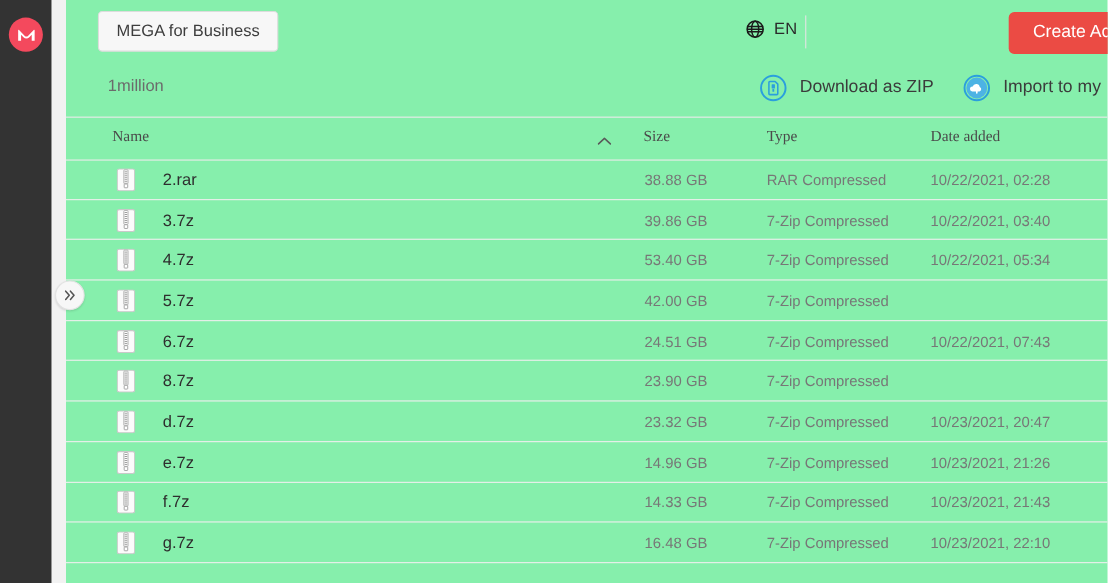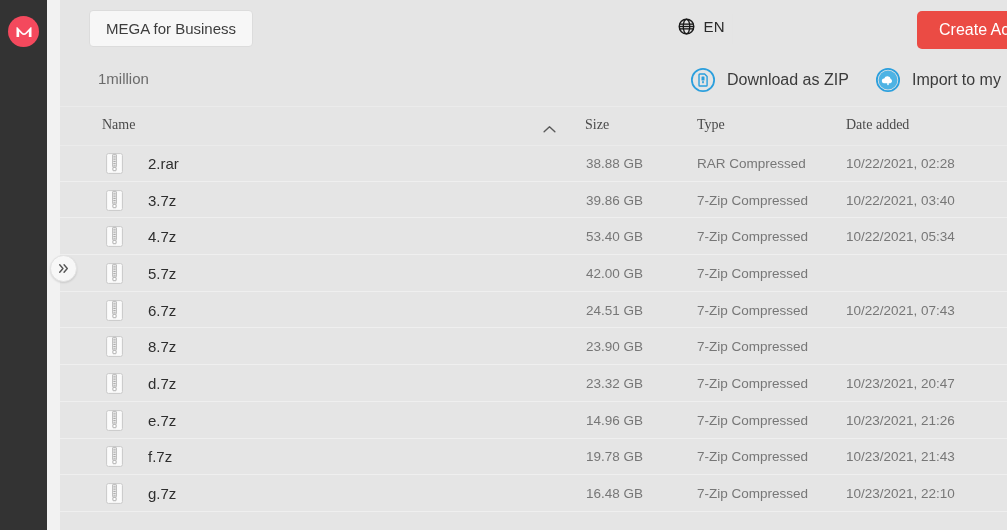--- a/index.html
+++ b/index.html
@@ -42,21 +42,21 @@
     box-shadow:0 1px 2px rgba(0,0,0,.12);
     cursor:pointer;
     z-index:20;
   }
   .expand-btn svg { display:block; }
 
   
   .main {
     position:absolute; left:60px; top:0;
     width:947px; height:530px;
-    background:#e5e5e5;
+    background:#86efac;
   }
 
   
   .topbar {
     position:relative;
     height:58px;
     width:100%;
   }
   .biz-btn {
     position:absolute; left:29px; top:10px;
@@ -414,21 +414,21 @@
         <line x1="7.3" y1="3.2" x2="9.7" y2="3.2" stroke="#9b9b9b" stroke-width=".9"></line>
         <line x1="7.3" y1="5.0" x2="9.7" y2="5.0" stroke="#9b9b9b" stroke-width=".9"></line>
         <line x1="7.3" y1="6.8" x2="9.7" y2="6.8" stroke="#9b9b9b" stroke-width=".9"></line>
         <line x1="7.3" y1="8.6" x2="9.7" y2="8.6" stroke="#9b9b9b" stroke-width=".9"></line>
         <line x1="7.3" y1="10.4" x2="9.7" y2="10.4" stroke="#9b9b9b" stroke-width=".9"></line>
         <line x1="7.3" y1="12.2" x2="9.7" y2="12.2" stroke="#9b9b9b" stroke-width=".9"></line>
         <rect x="6.9" y="14.3" width="3.2" height="3.4" rx="0.5" fill="#ffffff" stroke="#9b9b9b" stroke-width=".8"></rect>
       </svg>
     </div>
     <div class="cell c-name">f.7z</div>
-    <div class="cell c-size">19.78 GB</div>
+    <div class="cell c-size">14.33 GB</div>
     <div class="cell c-type">7-Zip Compressed</div>
     <div class="cell c-date">10/23/2021, 21:43</div>
   </div>
 
   <div class="row">
     <div class="cell c-icon">
       <svg class="zipicon" viewBox="0 0 17 21" aria-hidden="true">
         <rect x="0.6" y="0.6" width="15.8" height="19.8" rx="1.8" fill="#fbfbfb" stroke="#c9c9c9" stroke-width="1"></rect>
         <rect x="6.6" y="1.4" width="3.8" height="12.6" rx="0.6" fill="#ffffff" stroke="#a8a8a8" stroke-width=".8"></rect>
         <line x1="7.3" y1="3.2" x2="9.7" y2="3.2" stroke="#9b9b9b" stroke-width=".9"></line>

